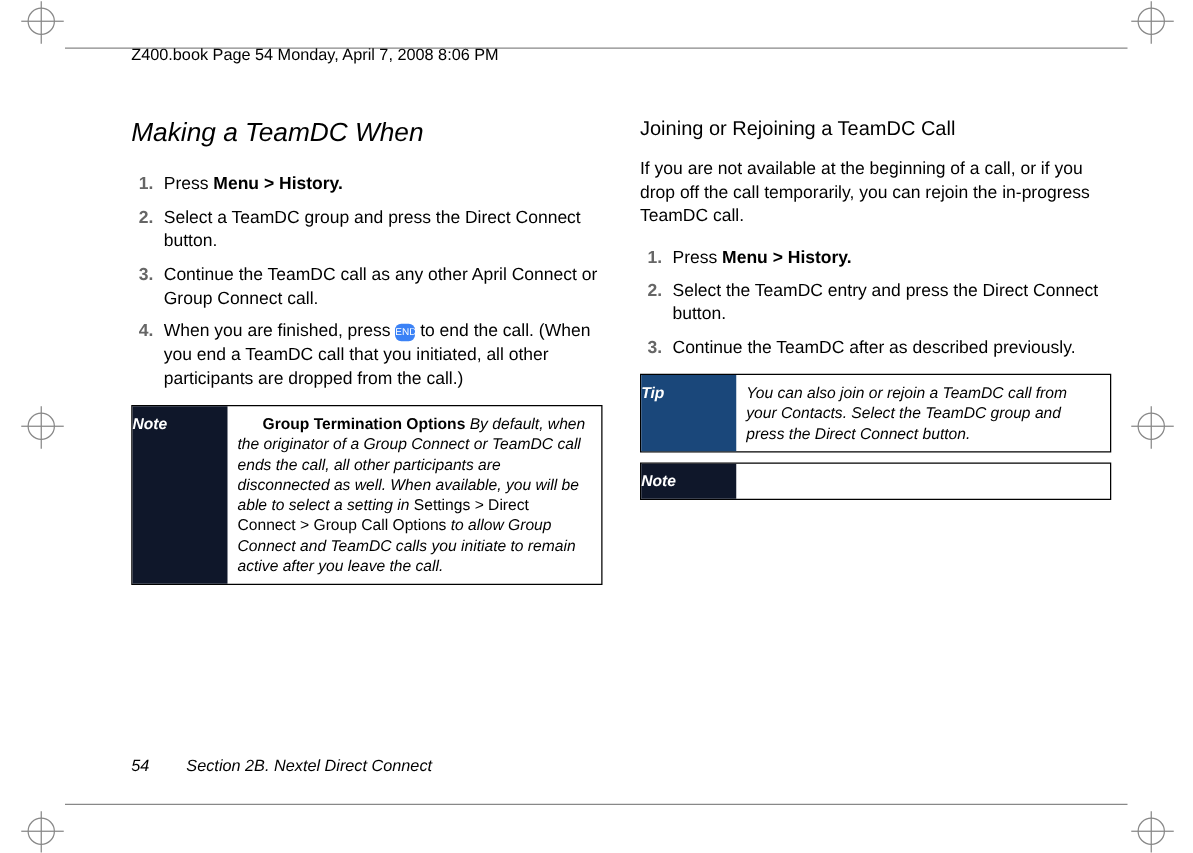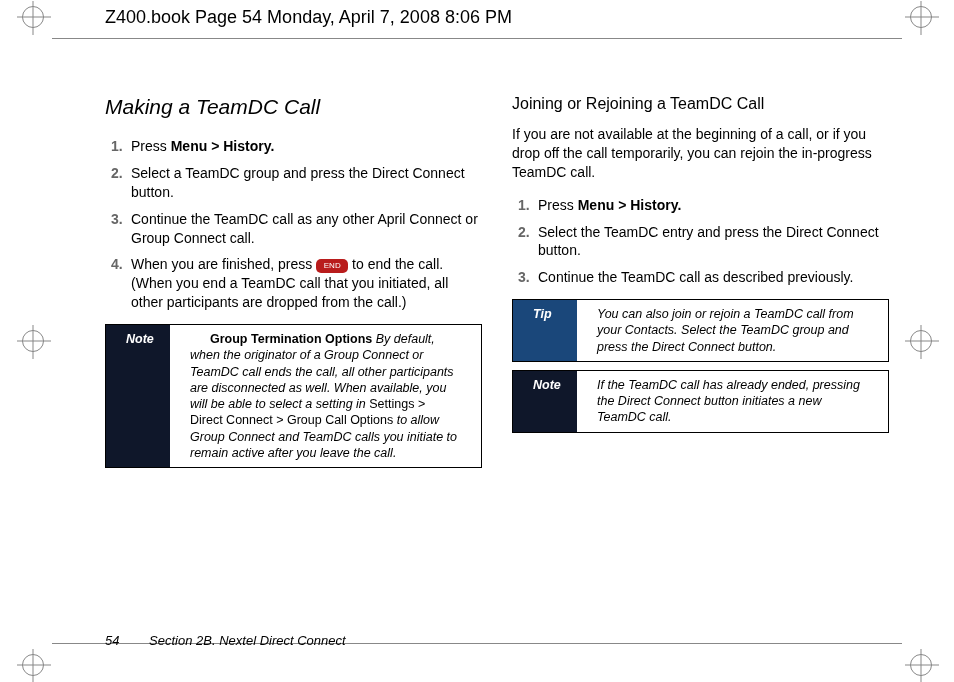--- a/index.html
+++ b/index.html
@@ -28,22 +28,22 @@
   .crop-bl { bottom: 6px; left: 22px; }
   .crop-br { bottom: 6px; right: 22px; }
   .crop-ml { top: 50%; left: 22px; transform: translateY(-50%); }
   .crop-mr { top: 50%; right: 22px; transform: translateY(-50%); }
   .hline { position: absolute; left: 52px; right: 52px; height: 1px; background: #888; }
   .hline.top { top: 38px; }
   .hline.bot { bottom: 38px; }
 
   .header-text {
     position: absolute;
-    top: 7px; left: 105px;
-    font-size: 18px;
+    top: 36px; left: 105px;
+    font-size: 13px;
   }
 
   .page {
     position: absolute;
     top: 95px;
     left: 105px;
     right: 65px;
     bottom: 70px;
     display: flex;
     gap: 30px;
@@ -87,44 +87,44 @@
     display: flex;
     border: 1px solid #000;
     font-size: 12.5px;
     line-height: 1.3;
     margin-bottom: 8px;
   }
   .callout .label {
     color: #fff;
     font-weight: bold;
     font-style: italic;
-    padding: 6px 20px;
-    width: 64px;
+    padding: 6px 0;
+    width: 76px;
     flex-shrink: 0;
   }
   .callout.note .label { background: #0f172a; }
   .callout.tip  .label { background: #1a477a; }
-  .callout .body { padding: 6px 20px; font-style: italic; }
+  .callout .body { padding: 6px 8px; font-style: italic; }
 
   .end-icon {
     display: inline-block;
-    width: 32px; height: 14px;
-    background: #b91c1c;
+    width: 16px; height: 14px;
+    background: #3b82f6;
     border-radius: 5px;
     color: #fff;
     font-size: 8px;
     text-align: center;
     line-height: 14px;
     vertical-align: middle;
     font-style: normal;
   }
 
   .footer {
     position: absolute;
-    bottom: 34px;
+    bottom: 62px;
     left: 105px;
     font-size: 13px;
     font-style: italic;
   }
   .footer .page-num { margin-right: 26px; }
 </style>
 </head>
 <body>
 
 <div class="crop-icon crop-tl"></div>
@@ -134,21 +134,21 @@
 <div class="crop-icon crop-ml"></div>
 <div class="crop-icon crop-mr"></div>
 <div class="hline top"></div>
 <div class="hline bot"></div>
 
 <div class="header-text">Z400.book  Page 54  Monday, April 7, 2008  8:06 PM</div>
 
 <div class="page">
 
   <div class="col">
-    <h2 class="h-main">Making a TeamDC Call</h2>
+    <h2 class="h-main">Making a TeamDC When</h2>
     <ol>
       <li>
         <span class="num">1.</span>
         <span>Press </span><span class="bolditalic">Menu &gt; History.</span>
       </li>
       <li>
         <span class="num">2.</span>
         <span>Select a TeamDC group and press the Direct Connect button.</span>
       </li>
       <li>
@@ -175,30 +175,29 @@
       <li>
         <span class="num">1.</span>
         <span>Press </span><span class="bolditalic">Menu &gt; History.</span>
       </li>
       <li>
         <span class="num">2.</span>
         <span>Select the TeamDC entry and press the Direct Connect button.</span>
       </li>
       <li>
         <span class="num">3.</span>
-        <span>Continue the TeamDC call as described previously.</span>
+        <span>Continue the TeamDC after as described previously.</span>
       </li>
     </ol>
     <div class="callout tip">
       <div class="label">Tip</div>
       <div class="body">You can also join or rejoin a TeamDC call from your Contacts. Select the TeamDC group and press the Direct Connect button.</div>
     </div>
     <div class="callout note">
       <div class="label">Note</div>
-      <div class="body">If the TeamDC call has already ended, pressing the Direct Connect button initiates a new TeamDC call.</div>
     </div>
   </div>
 </div>
 
 <div class="footer">
   <span class="page-num">54</span>
   <span>Section 2B. Nextel Direct Connect</span>
 </div>
 
 </body></html>

